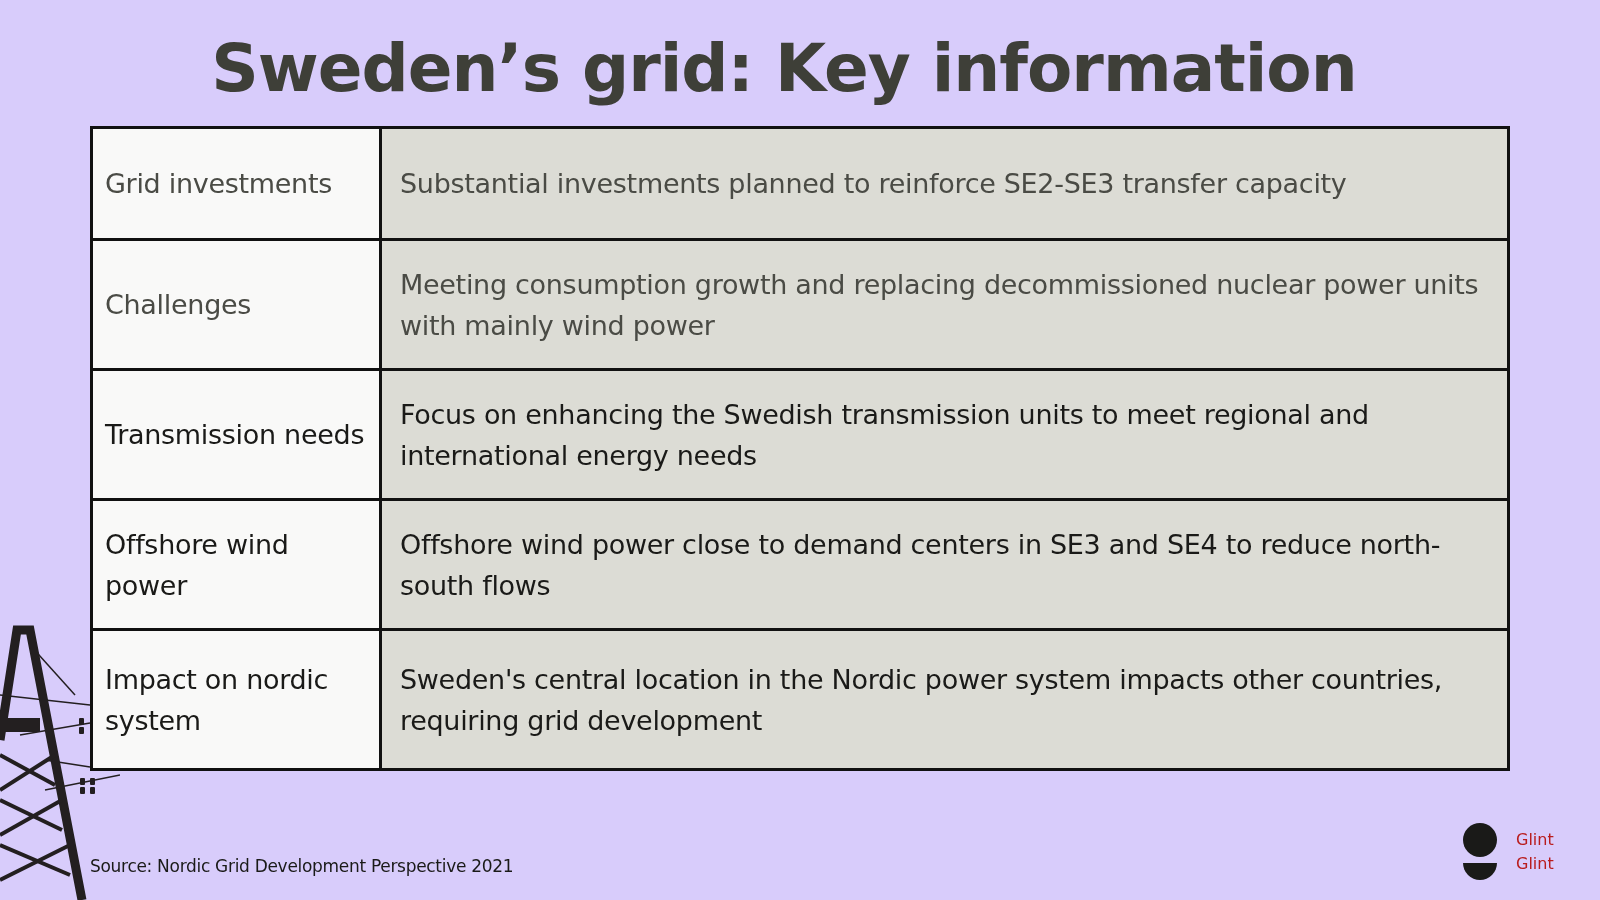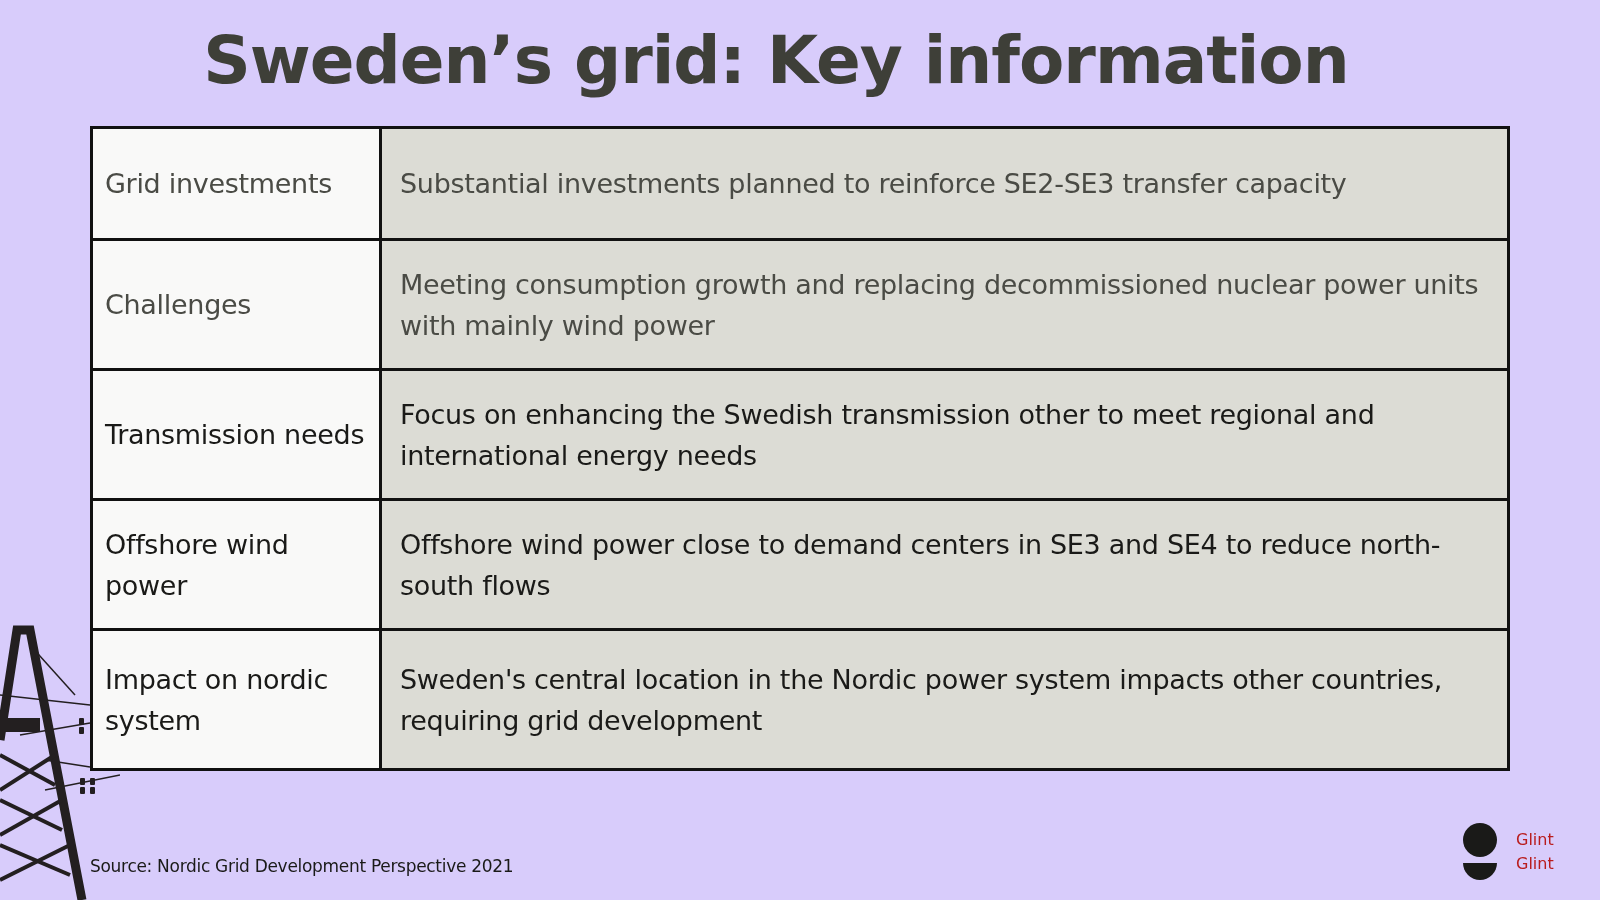--- a/index.html
+++ b/index.html
@@ -4,21 +4,21 @@
 <style>
   html, body { margin:0; padding:0; }
   body {
     width:1600px; height:900px; overflow:hidden; position:relative;
     background:#d8ccfb;
     font-family:"Liberation Sans", sans-serif;
   }
   .title {
     position:absolute; left:0; width:1552px; top:22px; text-align:center;
     font-family:"DejaVu Sans", sans-serif; font-weight:bold;
-    font-size:66px; letter-spacing:-1px; color:#3e3f38; margin:0;
+    font-size:66px; letter-spacing:-1px; color:#3e3f38; margin:8px;
   }
   table.info {
     position:absolute; left:90px; top:126px; width:1420px;
     border-collapse:collapse; border:3px solid #111;
   }
   table.info td {
     border:3px solid #111; text-align:left; vertical-align:middle;
     font-size:27px; line-height:41px; font-family:"DejaVu Sans", sans-serif;
     font-weight:normal; letter-spacing:-0.3px;
   }
@@ -75,21 +75,21 @@
       <tr class="r0 light">
     <td class="label">Grid investments</td>
     <td class="value">Substantial investments planned to reinforce SE2-SE3 transfer capacity</td>
   </tr>
   <tr class="r1 light">
     <td class="label">Challenges</td>
     <td class="value">Meeting consumption growth and replacing decommissioned nuclear power units with mainly wind power</td>
   </tr>
   <tr class="r2 dark">
     <td class="label">Transmission needs</td>
-    <td class="value">Focus on enhancing the Swedish transmission other to meet regional and international energy needs</td>
+    <td class="value">Focus on enhancing the Swedish transmission units to meet regional and international energy needs</td>
   </tr>
   <tr class="r3 dark">
     <td class="label">Offshore wind power</td>
     <td class="value">Offshore wind power close to demand centers in SE3 and SE4 to reduce north-south flows</td>
   </tr>
   <tr class="r4 dark">
     <td class="label">Impact on nordic system</td>
     <td class="value">Sweden's central location in the Nordic power system impacts other countries, requiring grid development</td>
   </tr>
 </tbody>

